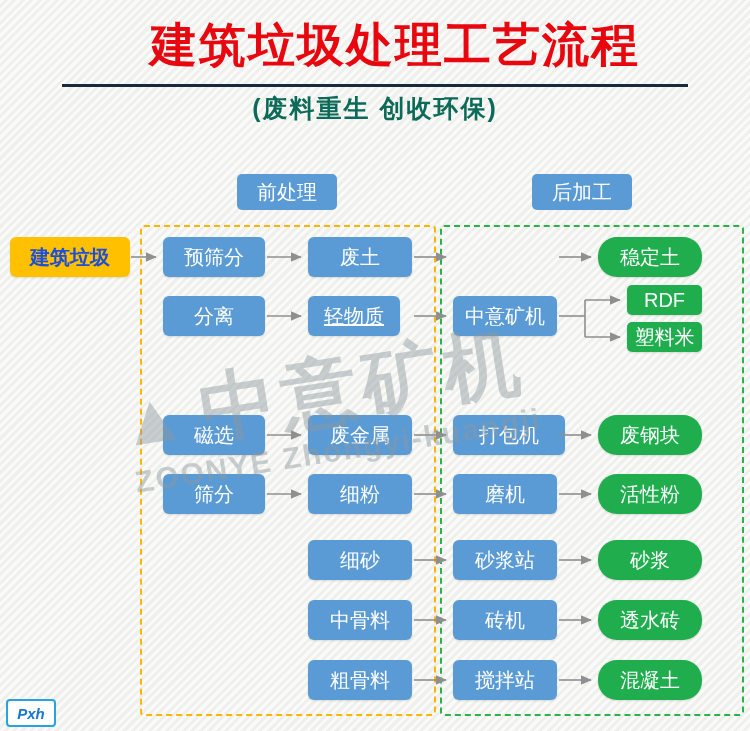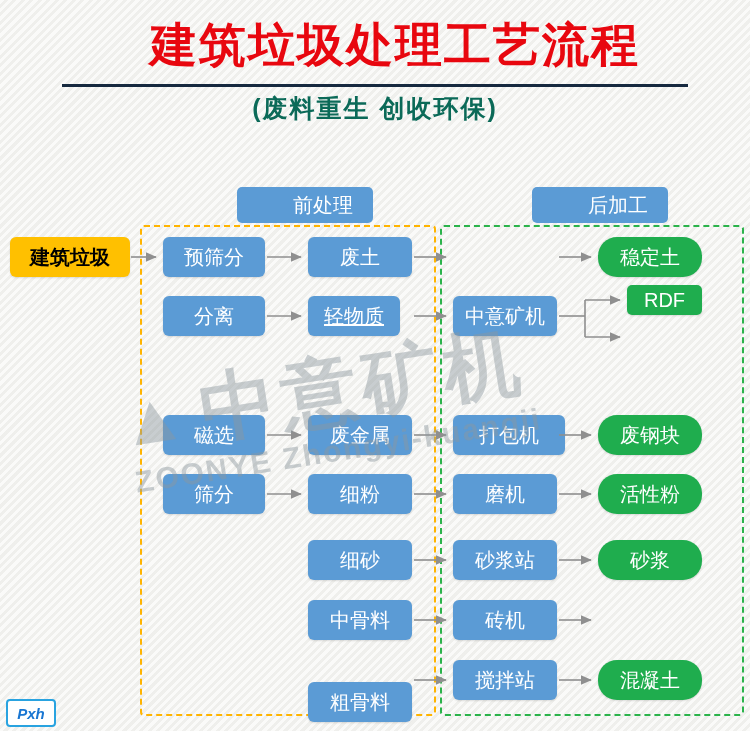--- a/index.html
+++ b/index.html
@@ -13,36 +13,36 @@
   .title{
     position:absolute;left:0;top:14px;width:750px;text-align:center;
     font-size:47px;font-weight:900;color:#e8070f;letter-spacing:2px;padding-left:20px;
   }
   .title-rule{position:absolute;left:62px;top:84px;width:626px;height:3px;background:#16293f;}
   .subtitle{
     position:absolute;left:0;top:92px;width:750px;text-align:center;
     font-size:25px;font-weight:700;color:#0b6a58;letter-spacing:2px;
   }
   .seclabel{
-    position:absolute;top:187px;width:100px;height:36px;
+    position:absolute;top:174px;width:100px;height:36px;
     background:#5b9bd5;color:#fff;border-radius:5px;
-    display:flex;align-items:center;justify-content:center;font-size:20px;padding-left:36px;
+    display:flex;align-items:center;justify-content:center;font-size:20px;
   }
   .region{position:absolute;top:225px;height:487px;border-radius:4px;}
   .region.pre{left:140px;width:292px;border:2px dashed #ffb400;}
   .region.post{left:440px;width:300px;border:2px dashed #2bb34b;}
   .node{
     position:absolute;height:40px;border-radius:6px;
     display:flex;align-items:center;justify-content:center;
     font-size:20px;color:#fff;box-shadow:0 1px 2px rgba(0,0,0,.12);
   }
   .node.blue{background:#5b9bd5;}
   .node.green{background:#1fad4e;border-radius:19px;}
   .node.small{height:30px;font-size:20px;border-radius:5px;}
-  .node.source{background:#ffc000;color:#000000;font-weight:700;}
+  .node.source{background:#ffc000;color:#1d4ed8;font-weight:700;}
   .connectors{position:absolute;left:0;top:0;pointer-events:none;}
   .watermark{
     position:absolute;left:118px;top:345px;width:520px;
     transform:rotate(-9deg);color:rgba(140,150,158,.45);
     pointer-events:none;z-index:40;text-align:left;
   }
   .wm-row{display:flex;align-items:center;gap:14px;}
   .wm-tri{font-size:70px;line-height:1;}
   .wm-cn{font-size:76px;font-weight:800;letter-spacing:6px;line-height:1;}
   .wm-en{font-size:30px;font-weight:600;letter-spacing:2px;margin-top:6px;padding-left:8px;}
@@ -74,34 +74,36 @@
   <div class="node blue" style="left:163px;top:296px;width:102px;">分离</div>
   <div class="node blue" style="left:163px;top:415px;width:102px;">磁选</div>
   <div class="node blue" style="left:163px;top:474px;width:102px;">筛分</div>
 
   <div class="node blue" style="left:308px;top:237px;width:104px;">废土</div>
   <div class="node blue" style="left:308px;top:296px;width:92px;text-decoration:underline;">轻物质</div>
   <div class="node blue" style="left:308px;top:415px;width:104px;">废金属</div>
   <div class="node blue" style="left:308px;top:474px;width:104px;">细粉</div>
   <div class="node blue" style="left:308px;top:540px;width:104px;">细砂</div>
   <div class="node blue" style="left:308px;top:600px;width:104px;">中骨料</div>
-  <div class="node blue" style="left:308px;top:660px;width:104px;margin-top:22px;">粗骨料</div>
+  <div class="node blue" style="left:308px;top:660px;width:104px;">粗骨料</div>
 
   <div class="node blue" style="left:453px;top:296px;width:104px;">中意矿机</div>
   <div class="node blue" style="left:453px;top:415px;width:112px;">打包机</div>
   <div class="node blue" style="left:453px;top:474px;width:104px;">磨机</div>
   <div class="node blue" style="left:453px;top:540px;width:104px;">砂浆站</div>
   <div class="node blue" style="left:453px;top:600px;width:104px;">砖机</div>
   <div class="node blue" style="left:453px;top:660px;width:104px;">搅拌站</div>
 
   <div class="node green" style="left:598px;top:237px;width:104px;">稳定土</div>
   <div class="node green small" style="left:627px;top:285px;width:75px;">RDF</div>
+  <div class="node green small" style="left:627px;top:322px;width:75px;">塑料米</div>
   <div class="node green" style="left:598px;top:415px;width:104px;">废钢块</div>
   <div class="node green" style="left:598px;top:474px;width:104px;">活性粉</div>
   <div class="node green" style="left:598px;top:540px;width:104px;">砂浆</div>
+  <div class="node green" style="left:598px;top:600px;width:104px;">透水砖</div>
   <div class="node green" style="left:598px;top:660px;width:104px;">混凝土</div>
 
   <svg class="connectors" width="750" height="731" viewBox="0 0 750 731">
     <defs>
       <marker id="arw" markerWidth="9" markerHeight="8" refX="6.5" refY="3" orient="auto">
         <path d="M0,0 L7,3 L0,6 z" fill="#8f8f8f"></path>
       </marker>
     </defs>
     <g stroke="#8f8f8f" stroke-width="1.6" fill="none">
       <line x1="131" y1="257" x2="156" y2="257" marker-end="url(#arw)"></line>

